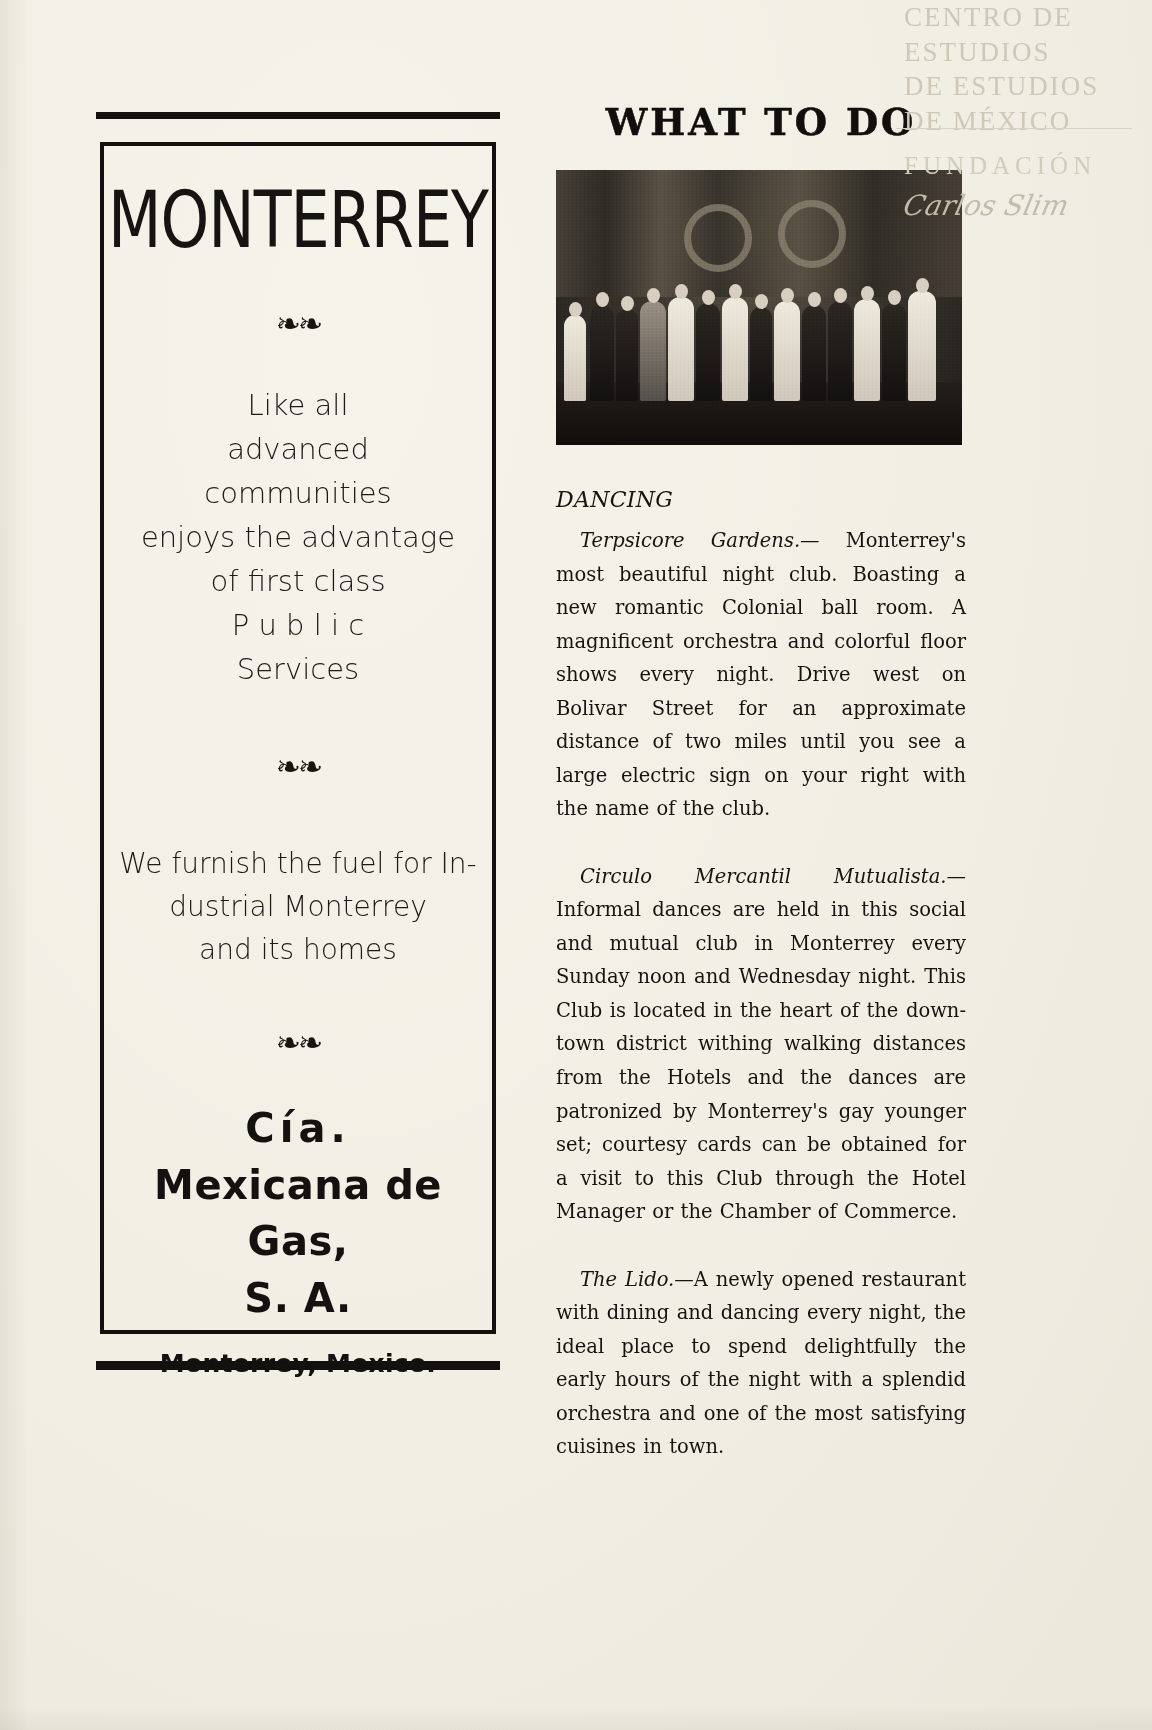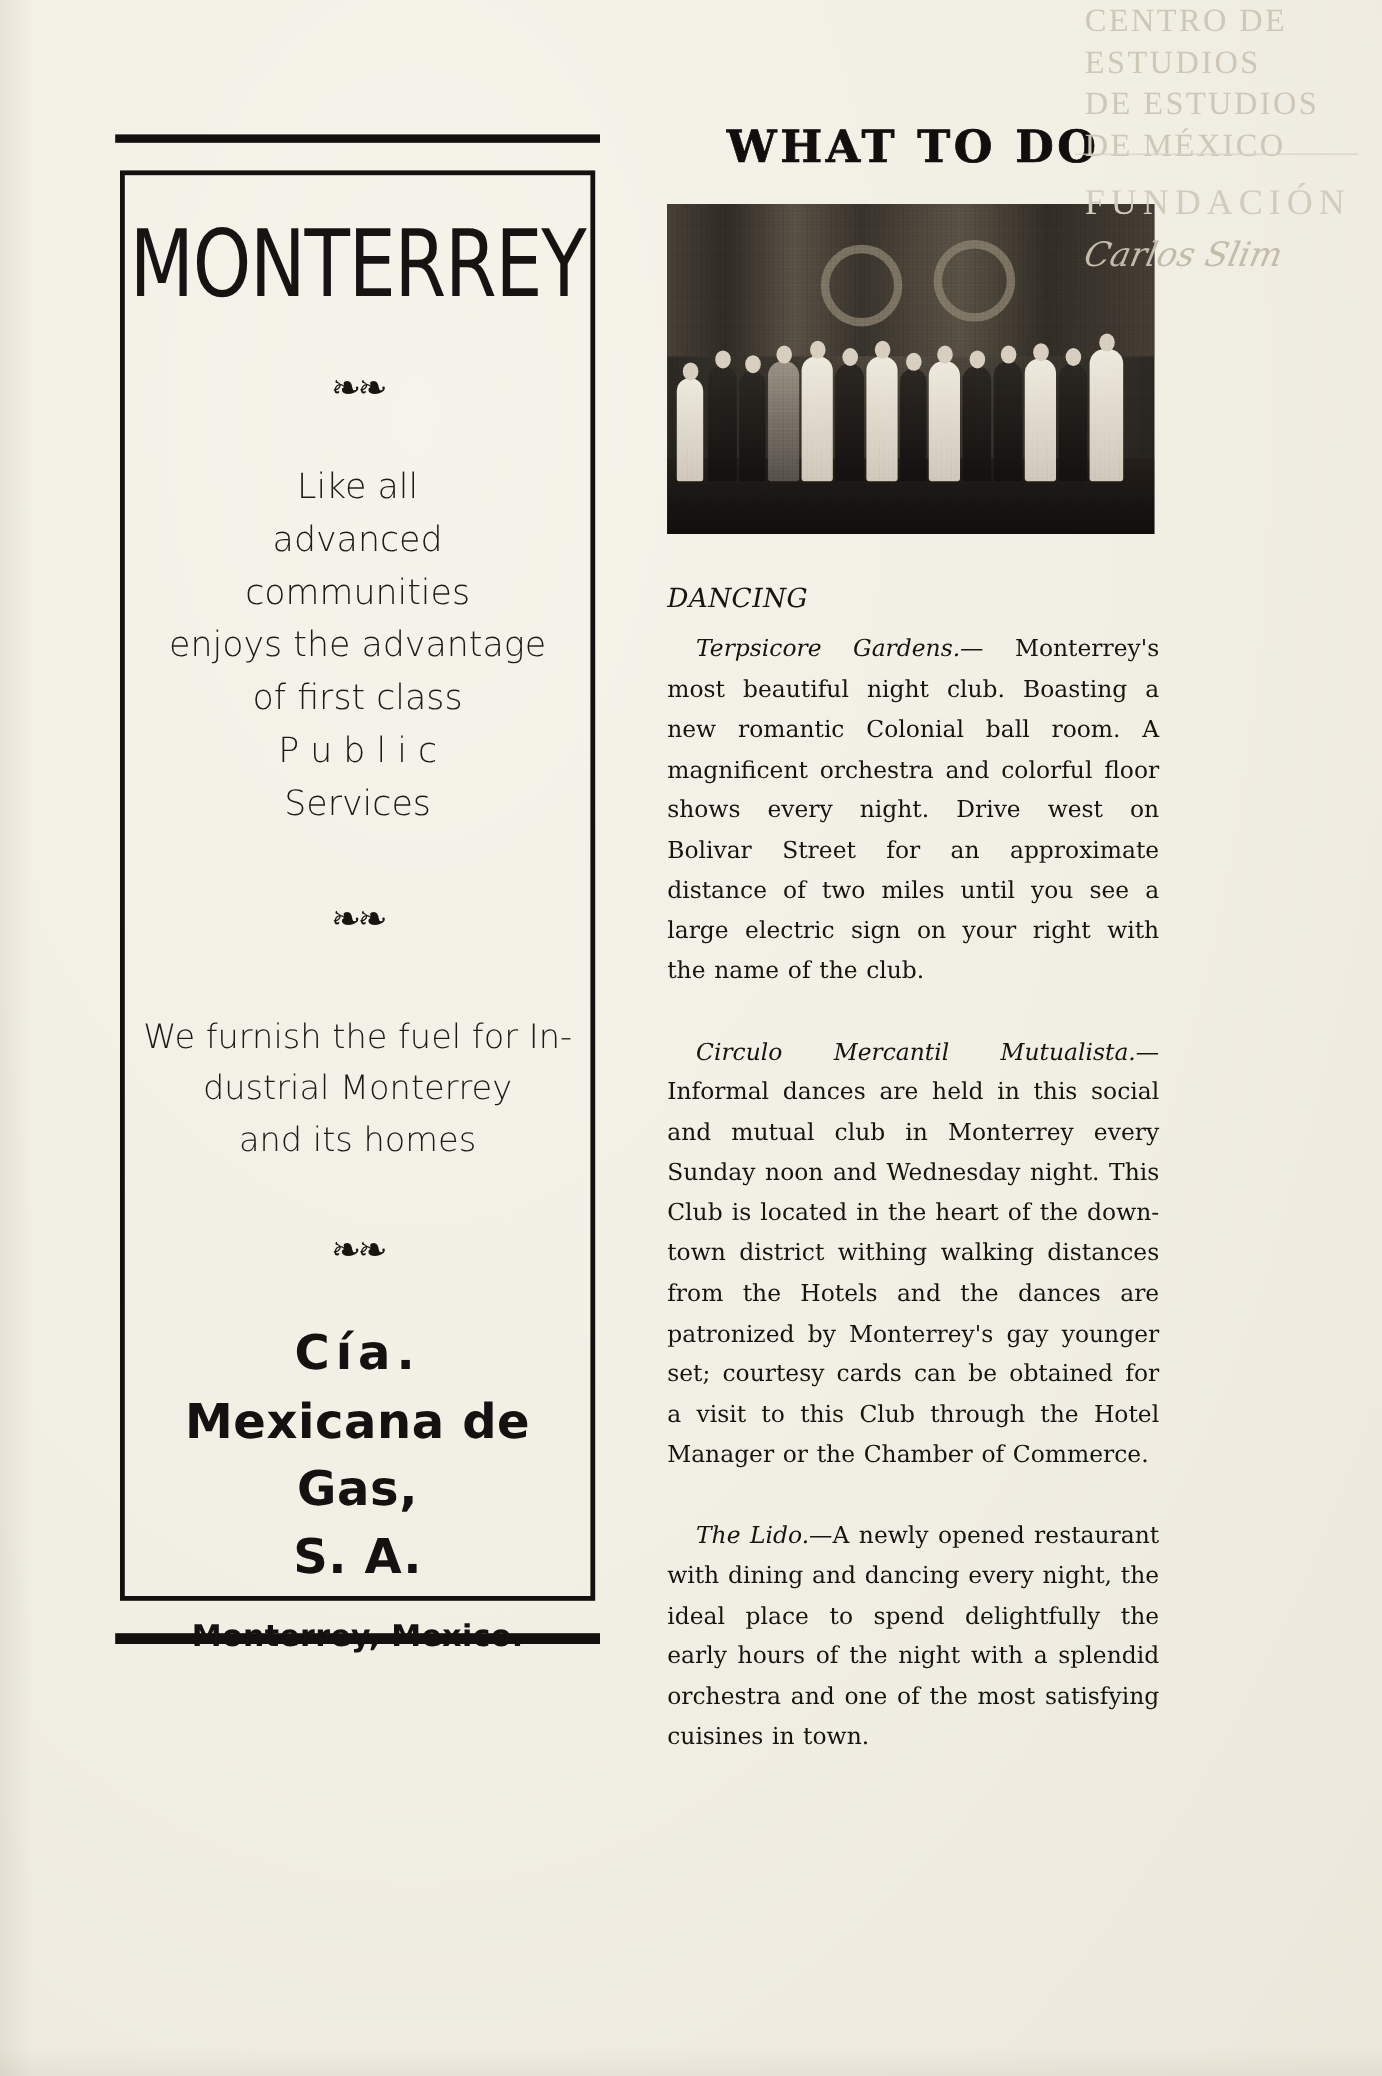--- a/index.html
+++ b/index.html
@@ -45,21 +45,21 @@
     letter-spacing: 2px;
     line-height: 1.28;
     font-size: 27px;
     z-index: 5;
     pointer-events: none;
   }
   .watermark .wline { display:block; white-space:nowrap; }
   .watermark .wfund {
     margin-top: 12px;
     letter-spacing: 5px;
-    font-size: 30px;
+    font-size: 25px;
     color:#d2ccbc;
   }
   .watermark .wsign {
     display:block;
     margin-top: 6px;
     font-family: "DejaVu Serif", serif;
     font-style: italic;
     font-size: 28px;
     color: #c3bcab;
     letter-spacing: 0px;

